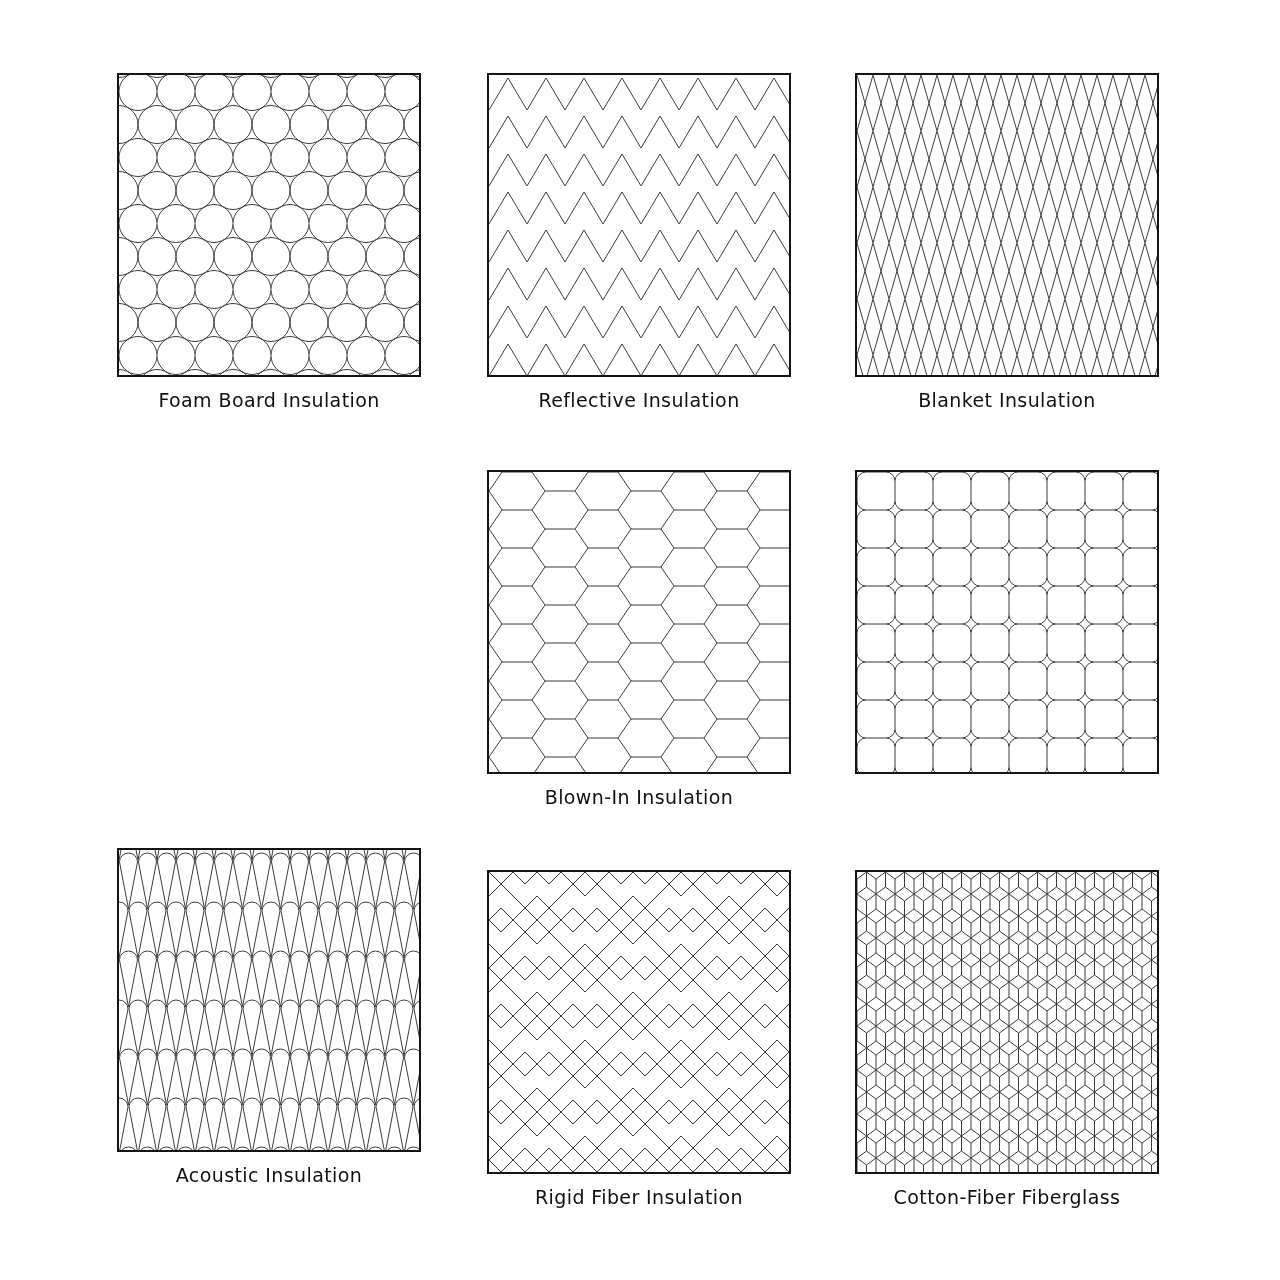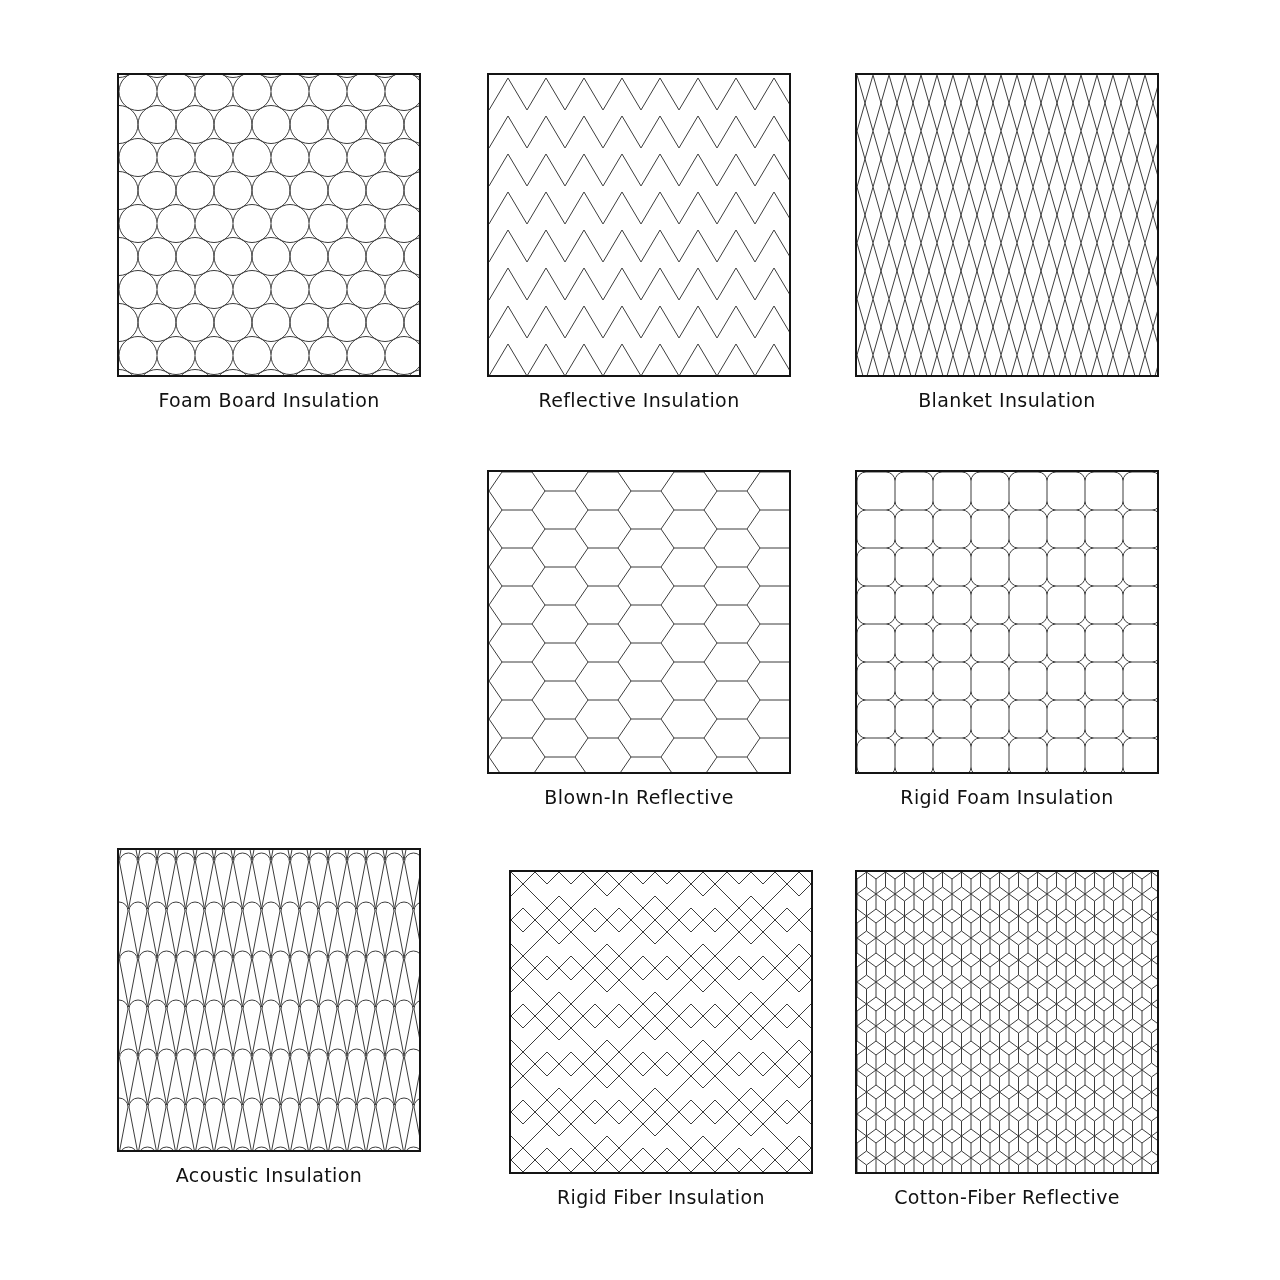--- a/index.html
+++ b/index.html
@@ -90,35 +90,34 @@
           <pattern id="pat-blownin" width="86" height="38" patternUnits="userSpaceOnUse">
             <path d="M13,0 L0,19 L13,38
                      M13,0 H43 M13,38 H43
                      M43,0 L56,19 L43,38
                      M56,19 H86" fill="none" stroke="#3c3c3c" stroke-width="1"></path>
           </pattern>
         </defs>
         <rect width="300" height="300" fill="url(#pat-blownin)"></rect>
       </svg>
     </div>
-    <figcaption>Blown-In Reflective</figcaption>
+    <figcaption>Blown-In Insulation</figcaption>
   </figure>
 
   <figure class="cell" style="left:855px; top:470px">
     <div class="swatch">
       <svg width="300" height="300">
         <defs>
           <pattern id="pat-rigidfoam" width="38" height="38" patternUnits="userSpaceOnUse">
             <rect width="38" height="38" rx="9" ry="9" fill="none" stroke="#3c3c3c" stroke-width="1"></rect>
           </pattern>
         </defs>
         <rect width="300" height="300" fill="url(#pat-rigidfoam)"></rect>
       </svg>
     </div>
-    <figcaption>Rigid Foam Insulation</figcaption>
   </figure>
 
   <figure class="cell" style="left:117px; top:848px">
     <div class="swatch">
       <svg width="300" height="300">
         <defs>
           <pattern id="pat-acoustic" width="19" height="98" patternUnits="userSpaceOnUse">
             <g fill="none" stroke="#3c3c3c" stroke-width="1">
               <path d="M0.5,12 A9,9 0 1 1 18.5,12 L9.5,59 Z"></path>
               <path d="M-9,61 A9,9 0 1 1 9,61 L0,108 Z"></path>
@@ -127,21 +126,21 @@
               <path d="M10,-37 A9,9 0 1 1 28,-37 L19,10 Z"></path>
             </g>
           </pattern>
         </defs>
         <rect width="300" height="300" fill="url(#pat-acoustic)"></rect>
       </svg>
     </div>
     <figcaption>Acoustic Insulation</figcaption>
   </figure>
 
-  <figure class="cell" style="left:509px; top:870px">
+  <figure class="cell" style="left:487px; top:870px">
     <div class="swatch">
       <svg width="300" height="300">
         <defs>
           <pattern id="pat-rigidfiber" width="96" height="96" patternUnits="userSpaceOnUse">
             <g fill="none" stroke="#3c3c3c" stroke-width="1">
               <path d="M0,0 L96,96 M96,0 L0,96"></path>
               <path d="M48,24 L72,48 L48,72 L24,48 Z"></path>
               <path d="M0,-24 L24,0 L0,24 L-24,0 Z"></path>
               <path d="M96,-24 L120,0 L96,24 L72,0 Z"></path>
               <path d="M0,72 L24,96 L0,120 L-24,96 Z"></path>
@@ -169,16 +168,16 @@
             <path d="M9.5,0 V15 M9.5,29 V44
                      M9.5,15 L0,22 L9.5,29 M9.5,15 L19,22 L9.5,29
                      M0,7 V37 M19,7 V37
                      M0,7 L9.5,0 M0,37 L9.5,44
                      M19,7 L9.5,0 M19,37 L9.5,44" fill="none" stroke="#3c3c3c" stroke-width="1"></path>
           </pattern>
         </defs>
         <rect width="300" height="300" fill="url(#pat-cotton)"></rect>
       </svg>
     </div>
-    <figcaption>Cotton-Fiber Reflective</figcaption>
+    <figcaption>Cotton-Fiber Fiberglass</figcaption>
   </figure>
 
 </div>
 
 </body></html>

